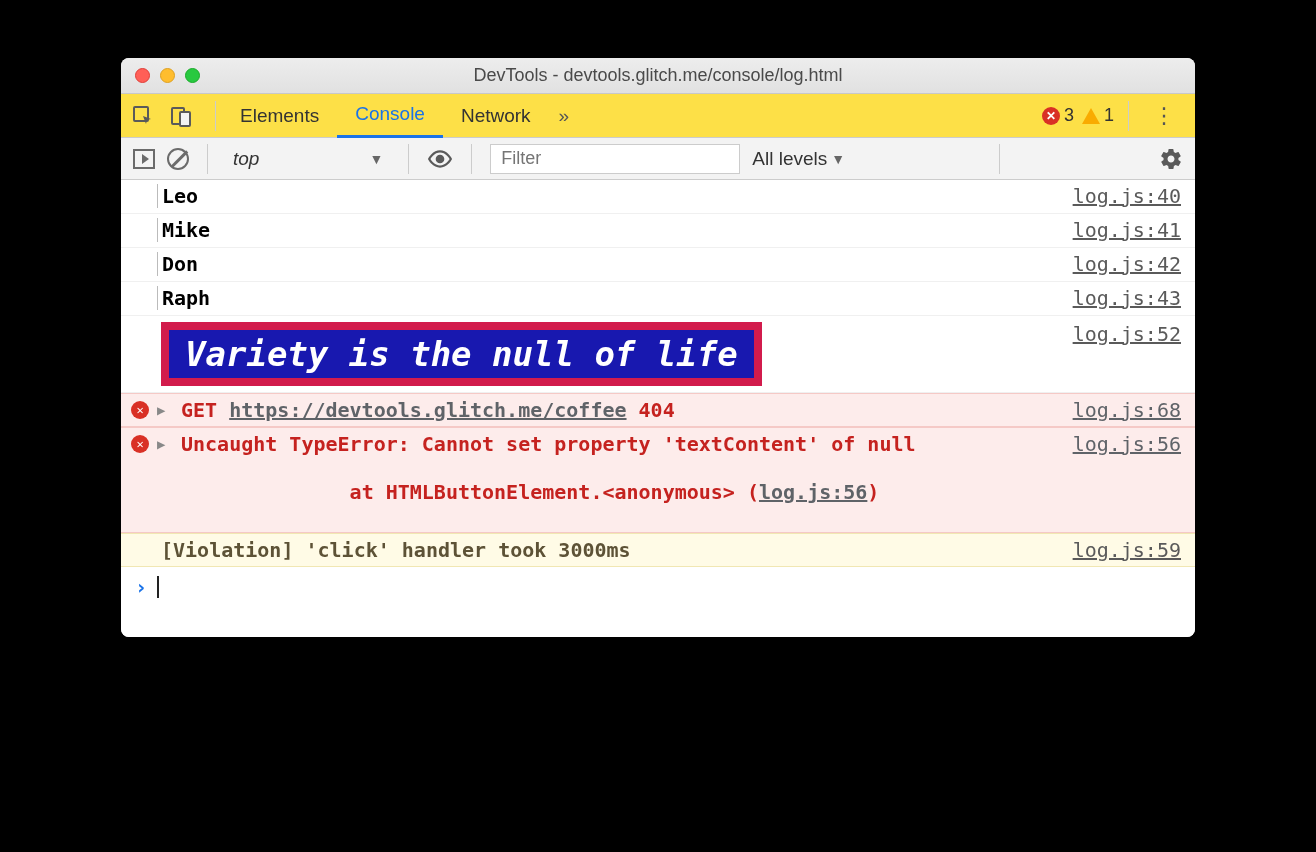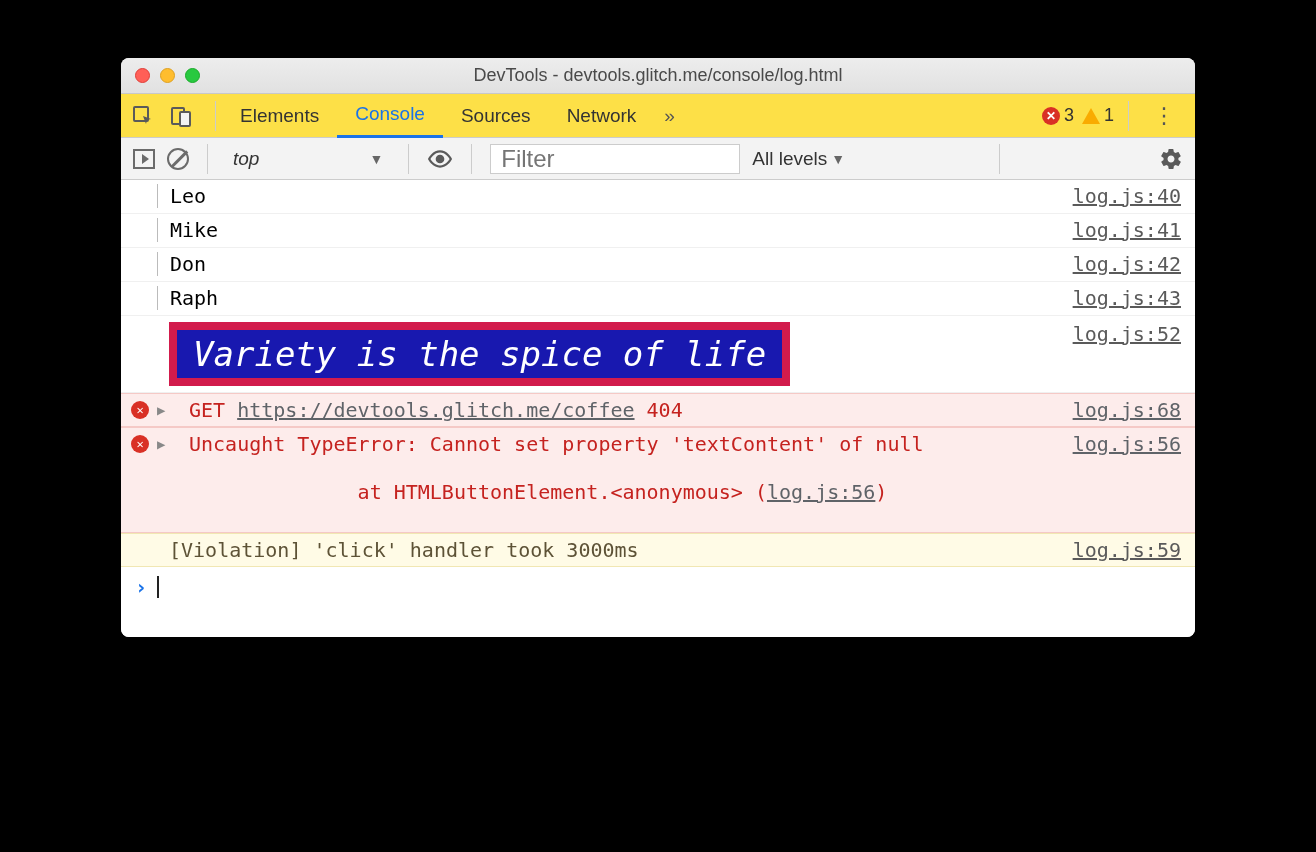--- a/index.html
+++ b/index.html
@@ -61,29 +61,29 @@
   height:42px; background:#f3f3f3; border-bottom:1px solid #ccc;
   display:flex; align-items:center; padding:0 12px; gap:12px;
 }
 .play-box { width:22px; height:20px; border:2px solid #6b6b6b; display:flex; align-items:center; justify-content:center; }
 .play-box::after { content:""; border-left:7px solid #6b6b6b; border-top:5px solid transparent; border-bottom:5px solid transparent; margin-left:2px; }
 .nosign { width:22px; height:22px; border:2.5px solid #6b6b6b; border-radius:50%; position:relative; }
 .nosign::after { content:""; position:absolute; width:2.5px; height:22px; background:#6b6b6b; left:9px; top:-2px; transform:rotate(45deg); }
 .ctx-select { display:flex; align-items:center; gap:110px; font-size:19px; color:#333; border:1px solid transparent; padding:2px 6px; cursor:pointer;font-style:italic; }
 .ctx-select .caret { color:#666; font-size:14px; }
 .eye-ico svg { width:26px; height:26px; }
-.filter-input { width:250px; height:30px; border:1px solid #ccc; background:#fff; padding:0 10px; font-size:24px; color:#888; }
+.filter-input { width:250px; height:30px; border:1px solid #ccc; background:#fff; padding:0 10px; font-size:18px; color:#888; }
 .levels { font-size:19px; color:#333; display:flex; align-items:center; gap:4px; cursor:pointer; }
 .gear { margin-left:auto; cursor:pointer; }
 
 .console-body { background:#fff; font-family: Menlo, Consolas, monospace; font-size:20px; }
 .row { display:flex; align-items:flex-start; padding:4px 14px 4px 10px; border-bottom:1px solid #f0f0f0; min-height:34px; }
 .row .gutter { width:26px; flex-shrink:0; }
 .row .arrow-gutter { width:20px; flex-shrink:0; color:#888; font-size:14px; padding-top:4px; }
-.row .content { flex:1; padding-left:12px; }
+.row .content { flex:1; padding-left:4px;font-weight:bold; }
 .row .src { margin-left:auto; color:#5a5a5a; text-decoration:underline; cursor:pointer; white-space:nowrap; }
 .tree-line { border-left:1px solid #bbb; margin-left:26px; padding-left:32px; }
 
 .styled-row { padding:6px 14px 6px 10px; }
 .styled-box { display:inline-block; background:#1818af; border:8px solid #d21b4c; color:#fff; font-style:italic; font-size:34px; padding:4px 16px; }
 
 .err-row { background:#fdeceb; border-top:1px solid #f5c9c6; border-bottom:1px solid #f5c9c6; color:#c5221f; }
 .err-row a.urly { color:#5f6368; text-decoration:underline;margin-top:48px; }
 .err-row .src { color:#5f6368; }
 .err-mark { width:18px; height:18px; border-radius:50%; background:#d93025; color:#fff; font-size:12px; display:flex; align-items:center; justify-content:center; margin-top:3px; }
@@ -121,21 +121,20 @@
       <div class="icon-btn">
         <svg width="24" height="24" viewBox="0 0 24 24" fill="none" stroke="#5a5a5a" stroke-width="2">
           <rect x="3" y="4" width="12" height="16" rx="1"></rect>
           <rect x="11" y="8" width="10" height="14" rx="1" fill="#f3f3f3"></rect>
         </svg>
       </div>
     </div>
     <div class="tab-divider"></div>
     <div class="tab">Elements</div>
     <div class="tab active">Console</div>
-    <div class="tab">Sources</div>
     <div class="tab">Network</div>
     <div class="overflow-arrows">»</div>
 
     <div class="tabs-right">
       <div class="err-badge">
         <div class="circ-ico err">✕</div>
         <span>3</span>
       </div>
       <div class="warn-badge">
         <div class="tri-ico"></div>
@@ -194,21 +193,21 @@
       <a class="src">log.js:42</a>
     </div>
     <div class="row">
       <div class="tree-line content">Raph</div>
       <a class="src">log.js:43</a>
     </div>
 
     <div class="row styled-row" style="align-items:flex-start;">
       <div class="gutter"></div>
       <div class="content">
-        <span class="styled-box">Variety is the spice of life</span>
+        <span class="styled-box">Variety is the null of life</span>
       </div>
       <a class="src">log.js:52</a>
     </div>
 
     <div class="row err-row">
       <div class="gutter">
           <div class="err-mark">✕</div>
         </div>
       <div class="arrow-gutter">▶</div>
       <div class="content">

